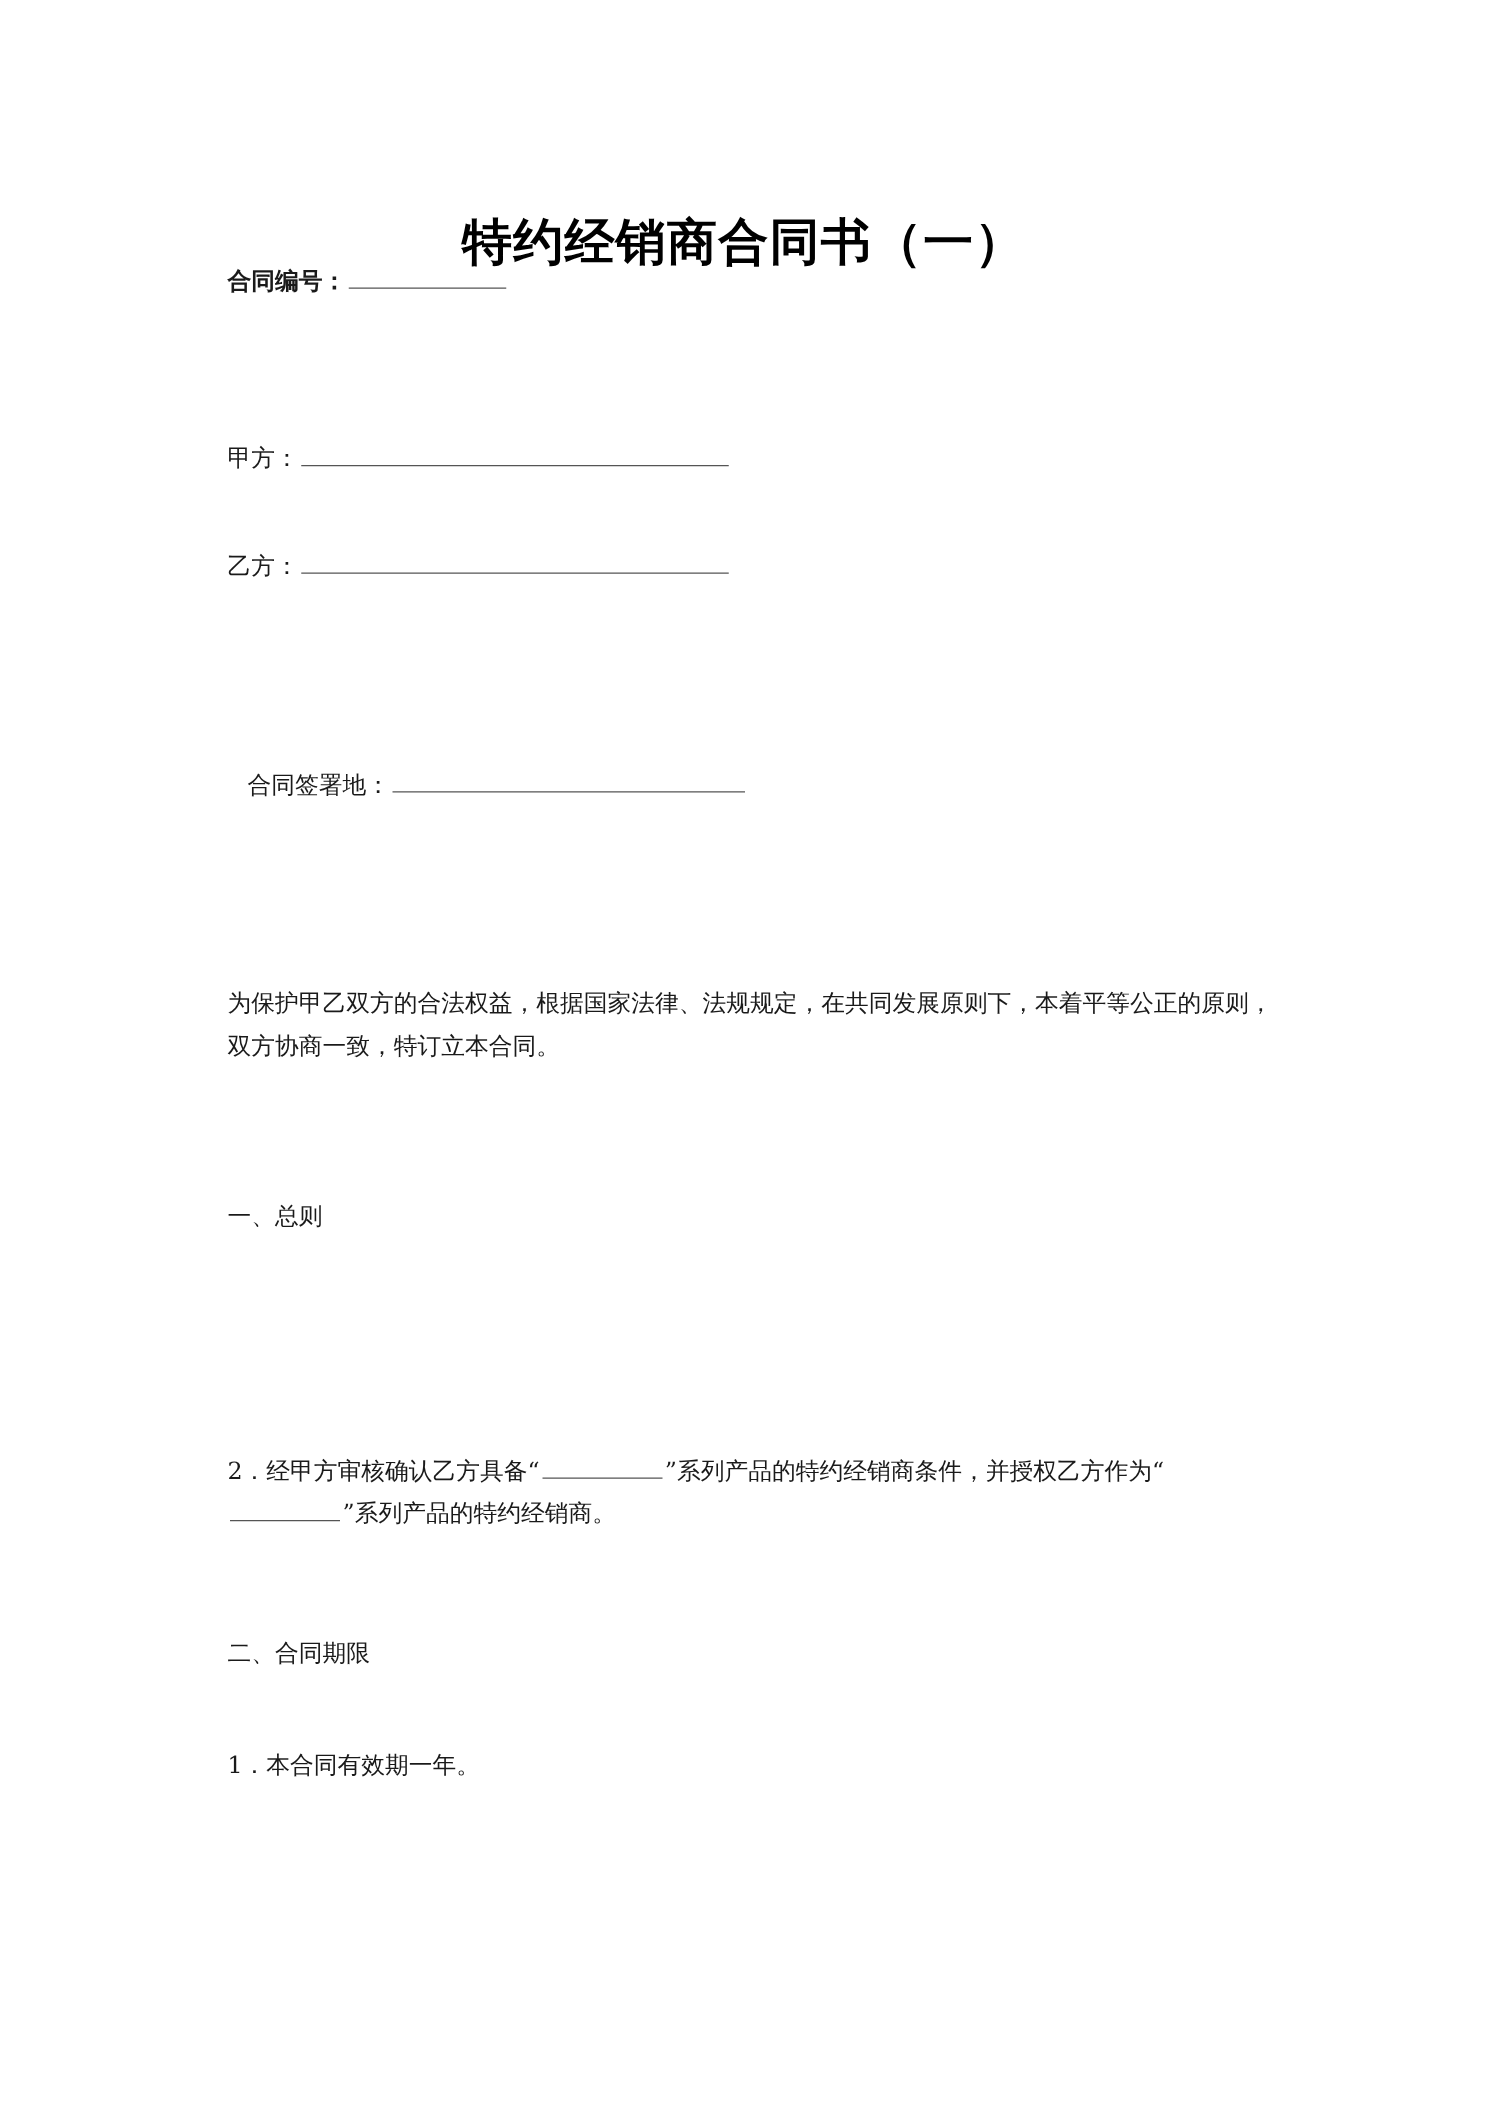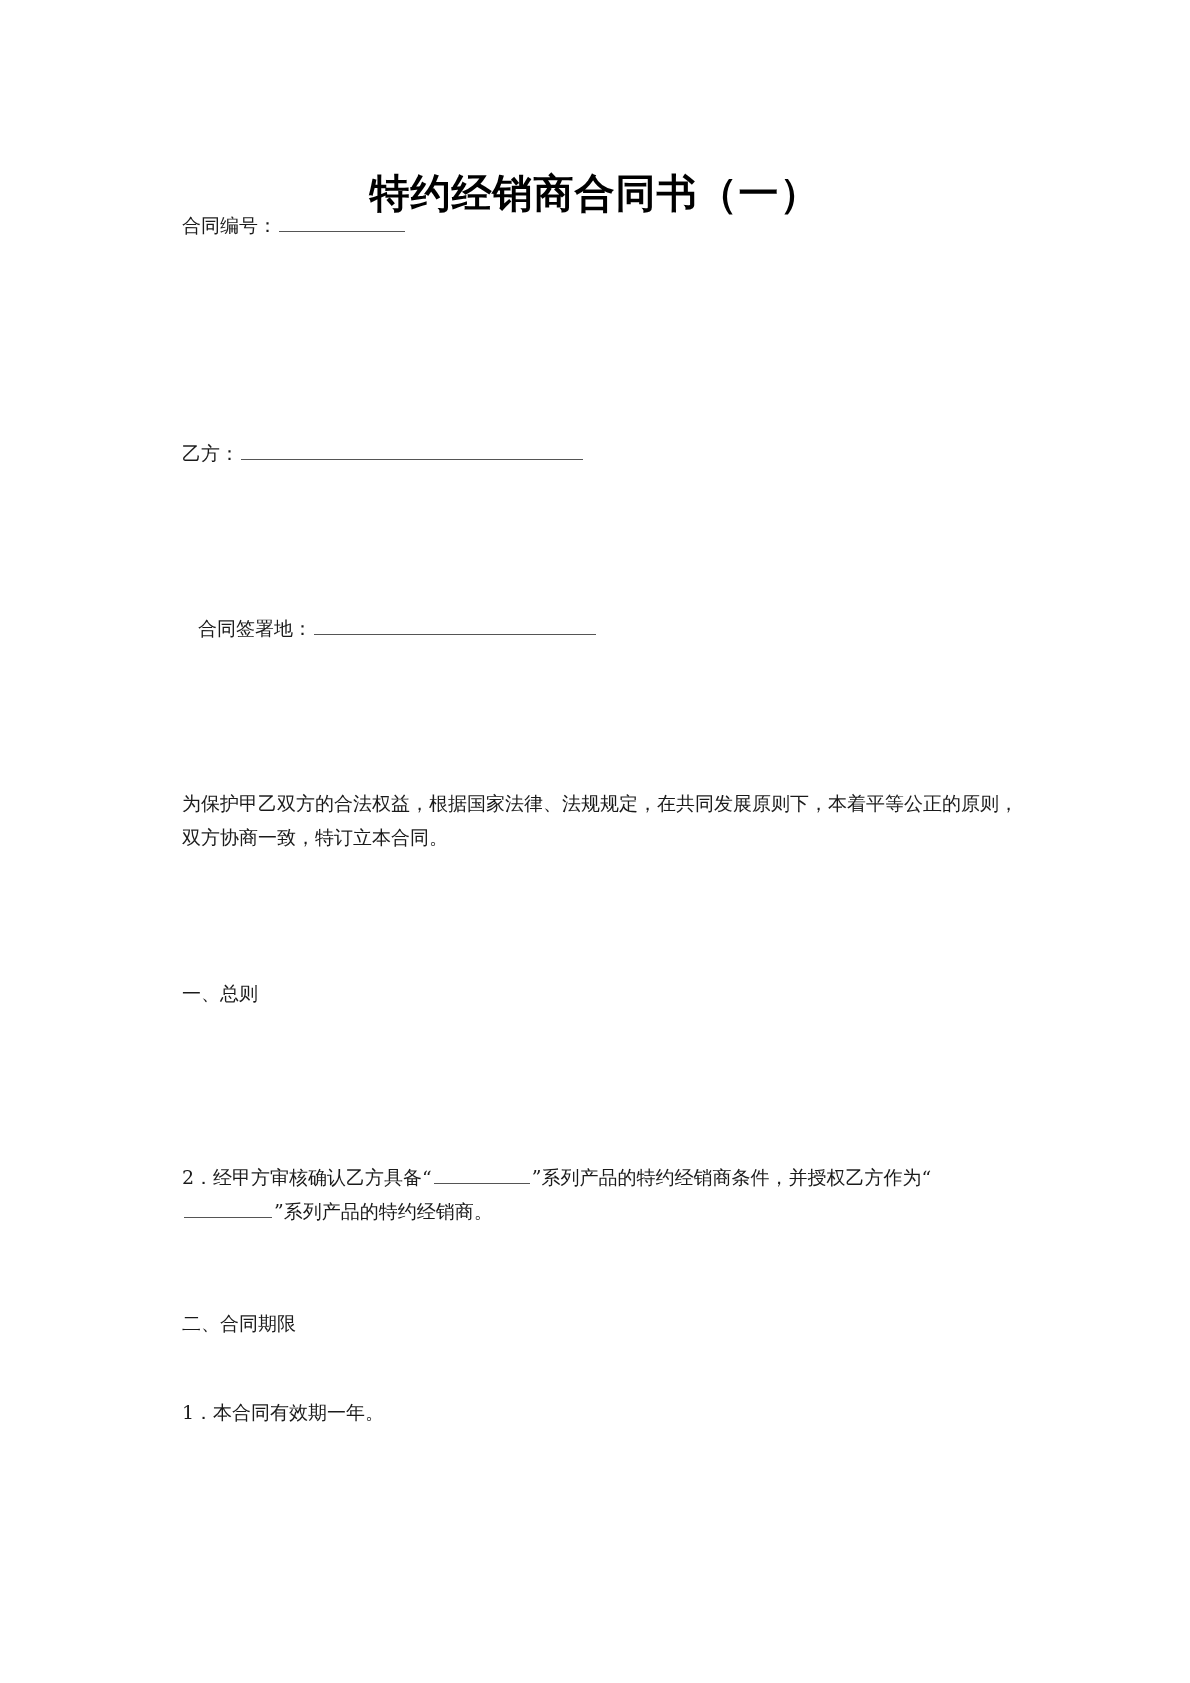--- a/index.html
+++ b/index.html
@@ -13,37 +13,40 @@
   .para { position: absolute; left: 182px; width: 840px; font-size: 19px; line-height: 34px; }
   .blank { display: inline-block; border-bottom: 1px solid #555; height: 22px; vertical-align: baseline; margin: 0 2px; }
 </style>
 </head>
 <body>
 
 <div class="page">
 
   <div class="title">特约经销商合同书（一）</div>
 
-  <div class="line" style="top:208px;">
+  <div class="line" style="top:208px;font-weight:bold;">
     <span>合同编号：</span><span class="blank" style="width:126px;"></span>
   </div>
 
+  <div class="line" style="top:350px;">
+    <span>甲方：</span><span class="blank" style="width:342px;"></span>
+  </div>
 
   <div class="line" style="top:436px;">
     <span>乙方：</span><span class="blank" style="width:342px;"></span>
   </div>
 
 
   <div class="line" style="top:611px;margin-left:16px;">
     <span>合同签署地：</span><span class="blank" style="width:282px;"></span>
   </div>
 
   <div class="para" style="top:786px;">为保护甲乙双方的合法权益，根据国家法律、法规规定，在共同发展原则下，本着平等公正的原则，双方协商一致，特订立本合同。</div>
 
-  <div class="line" style="top:976px;text-align:center;">一、总则</div>
+  <div class="line" style="top:956px;text-align:center;">一、总则</div>
 
 
   <div class="para" style="top:1160px;">
     <span>2．经甲方审核确认乙方具备“</span><span class="blank" style="width:96px;"></span><span>”系列产品的特约经销商条件，并授权乙方作为“</span><span class="blank" style="width:88px;"></span><span>”系列产品的特约经销商。</span>
   </div>
 
   <div class="line" style="top:1306px;">二、合同期限</div>
 
   <div class="line" style="top:1395px;text-align:center;">1．本合同有效期一年。</div>
 

